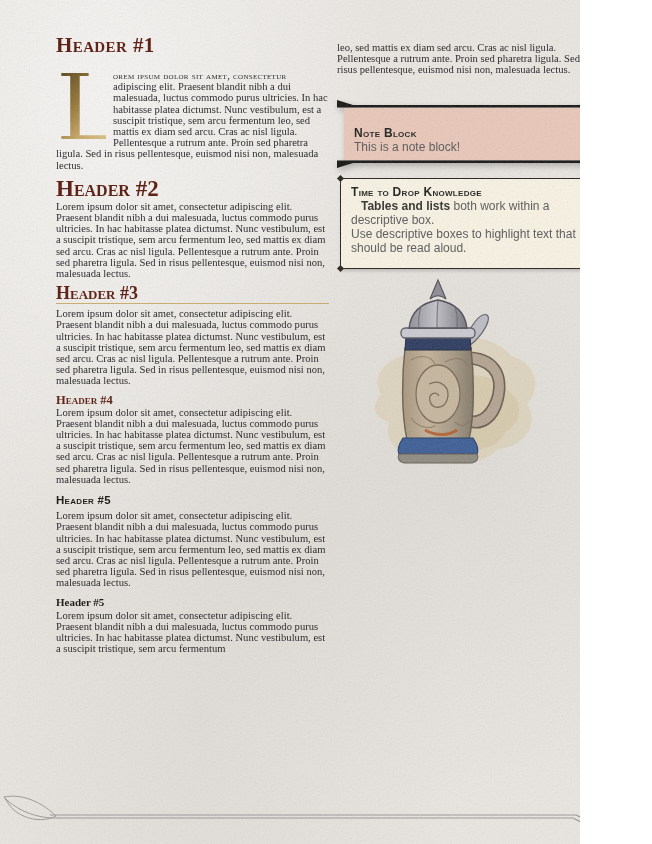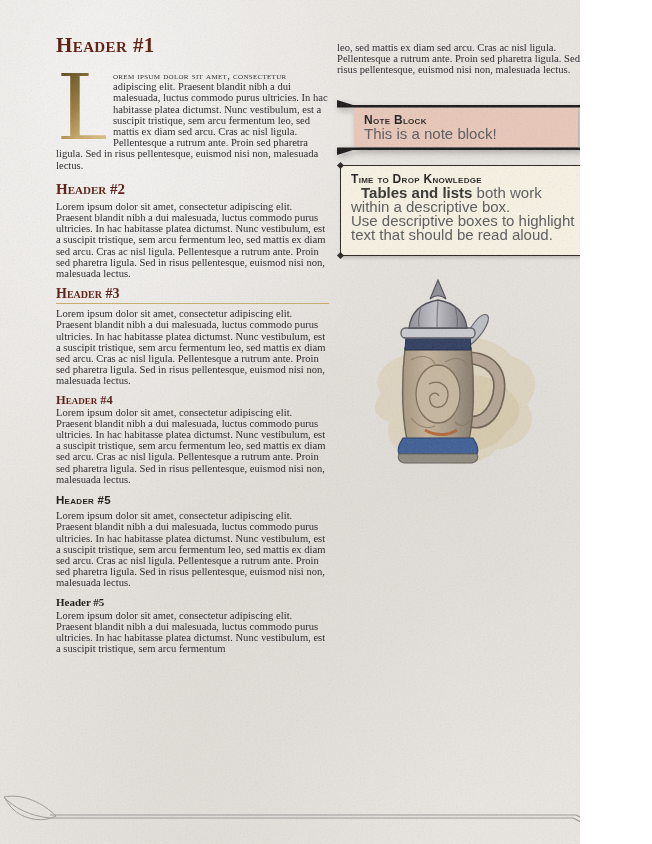--- a/index.html
+++ b/index.html
@@ -16,42 +16,42 @@
 
   .col{position:absolute;}
   .col-left{left:56px;top:34px;width:273px;}
   .col-right{left:337px;top:42px;width:258px;}
 
   p.body{font-size:10.6px;line-height:11.2px;margin:0 0 6px;text-align:left;}
   .truncated{margin-bottom:0;}
 
   h1,h2,h3,h4{color:#58180d;font-variant:small-caps;font-weight:700;margin:0;}
   h1{font-size:21px;line-height:22px;margin:0 0 14px;letter-spacing:.4px;}
-  h2{font-size:15px;line-height:18px;margin:9px 0 3px;}
-  h3{font-size:14px;line-height:15px;margin:7px 0 4px;border-bottom:1.6px solid #c9ad6a;padding-bottom:2px;}
+  h2{font-size:23px;line-height:18px;margin:9px 0 3px;}
+  h3{font-size:18px;line-height:15px;margin:7px 0 4px;border-bottom:1.6px solid #c9ad6a;padding-bottom:2px;}
   h4{font-size:12.5px;line-height:13px;margin:7px 0 0;}
   h5{font-family:"Liberation Sans",sans-serif;color:#17150f;font-variant:small-caps;
      font-weight:700;font-size:11.5px;line-height:12px;margin:9px 0 4px;letter-spacing:.3px;}
   h6{color:#17150f;font-variant:normal;font-weight:700;font-size:11px;line-height:12px;margin:7px 0 2px;}
 
   .dropcap{
     float:left;width:50px;height:66px;margin:3px 7px 0 0;
     font-size:96px;line-height:70px;font-family:"DejaVu Serif",serif;
     background:linear-gradient(135deg,#5f4a1c 5%,#96783a 45%,#c7a867 75%,#d9bf85);
     -webkit-background-clip:text;background-clip:text;color:transparent;
   }
   .lead-caps{font-variant:small-caps;letter-spacing:.3px;}
 
   
   .note{position:relative;margin:24px 0 10px;filter:drop-shadow(2px 3px 3px rgba(0,0,0,.28));}
   .note svg.bar{display:block;width:100%;height:8px;}
-  .note-body{background:#e8c7b8;margin:0 17px;padding:5px 10px 6px;}
+  .note-body{background:#e8c7b8;margin:0 7px;padding:18px 10px 6px;}
   .box-title{font-family:"Liberation Sans",sans-serif;font-variant:small-caps;font-weight:700;
      font-size:12px;line-height:14px;color:#201f1d;letter-spacing:.3px;}
-  .box-text{font-family:"Liberation Sans",sans-serif;font-size:15px;line-height:14px;color:#5a595b;margin:0;}
+  .box-text{font-family:"Liberation Sans",sans-serif;font-size:12px;line-height:14px;color:#5a595b;margin:0;}
 
   
   .desc{position:relative;background:#f7f2e3;border:1px solid #2a241d;margin:10px 3px 0;
         padding:6px 10px 13px;box-shadow:1px 2px 3px rgba(0,0,0,.18);}
   .desc .dot{position:absolute;width:5px;height:5px;background:#2a241d;transform:rotate(45deg);}
   .dot-tl{left:-3px;top:-3px;} .dot-tr{right:-3px;top:-3px;}
   .dot-bl{left:-3px;bottom:-3px;} .dot-br{right:-3px;bottom:-3px;}
   .desc .indent{text-indent:10px;}
 
   .stein{position:absolute;left:22px;top:230px;width:232px;height:212px;}

